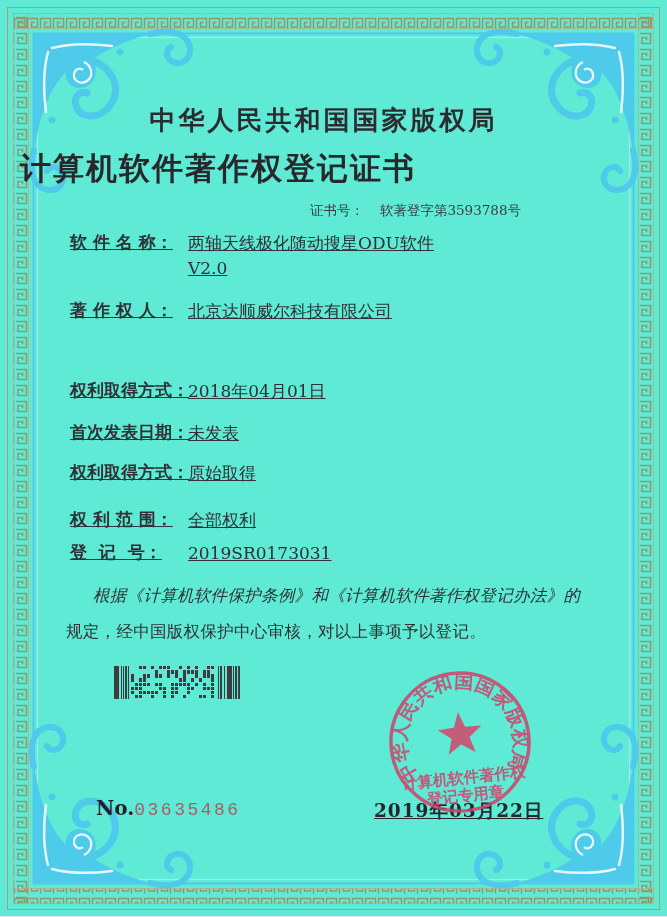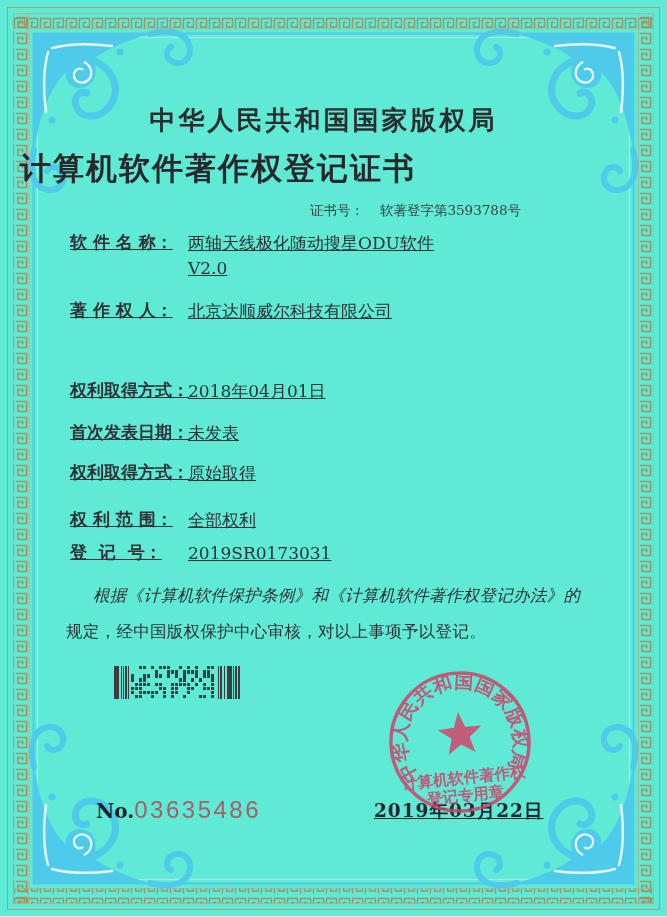--- a/index.html
+++ b/index.html
@@ -26,21 +26,21 @@
   .r-scope{top:508px;}
   .r-reg{top:541px;}
   .stmt{left:66px;width:545px;font-size:16.5px;letter-spacing:.3px;color:#303036;}
   .stmt1{top:585px;padding-left:27px;font-style:italic;}
   .stmt2{top:621px;}
   .barcode{left:114px;top:666px;width:126px;height:33px;}
   .sealwrap{left:368px;top:650px;width:184px;height:184px;transform:rotate(-6deg);pointer-events:none;}
   .sealdate{left:374px;top:798px;font-size:18.5px;letter-spacing:1px;color:#26262e;font-weight:600;text-decoration:underline;}
   .serial{left:96px;top:796px;display:flex;align-items:baseline;}
   .serial .pfx{font-size:20px;color:#222226;font-weight:600;}
-  .serial .num{font-family:Liberation Sans, sans-serif;font-size:24px;letter-spacing:2.5px;color:#b2505f;opacity:.92;}
+  .serial .num{font-family:Liberation Mono, monospace;font-size:18px;letter-spacing:2.5px;color:#b2505f;opacity:.92;}
 </style>
 </head>
 <body>
 
 <div class="page">
 
   <svg class="frame" viewBox="0 0 667 917" xmlns="http://www.w3.org/2000/svg">
     <defs>
       <pattern id="gk" width="13" height="16" patternUnits="userSpaceOnUse">
         <path d="M1.5 13.5 V2.5 H11.5 V11 H5.5 V6.5 H8.5" fill="none" stroke="#9c9467" stroke-width="1.4"></path>

